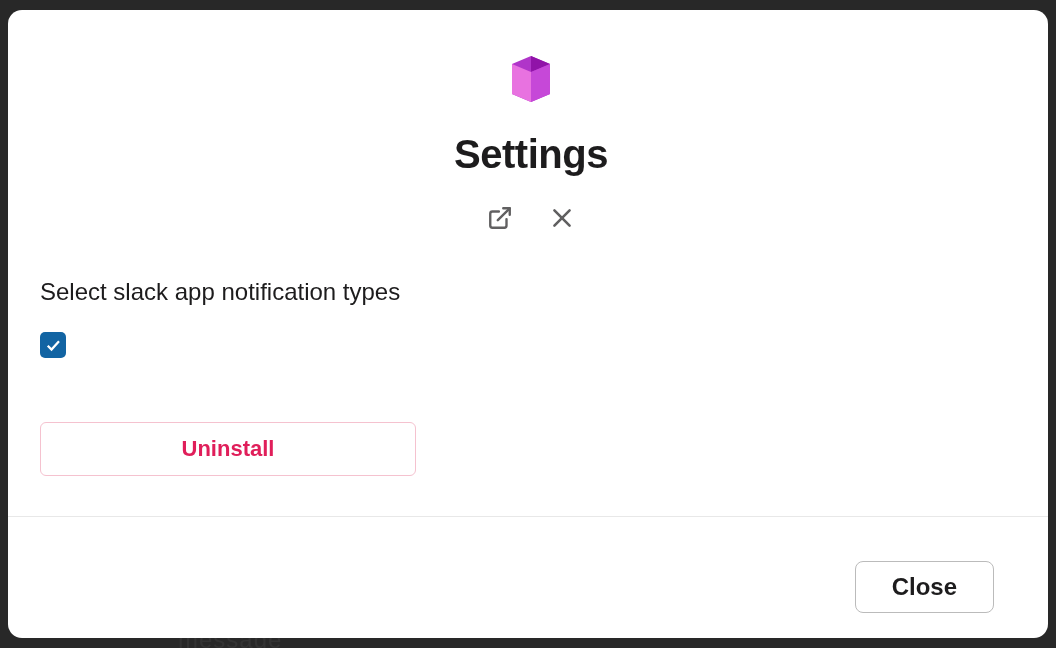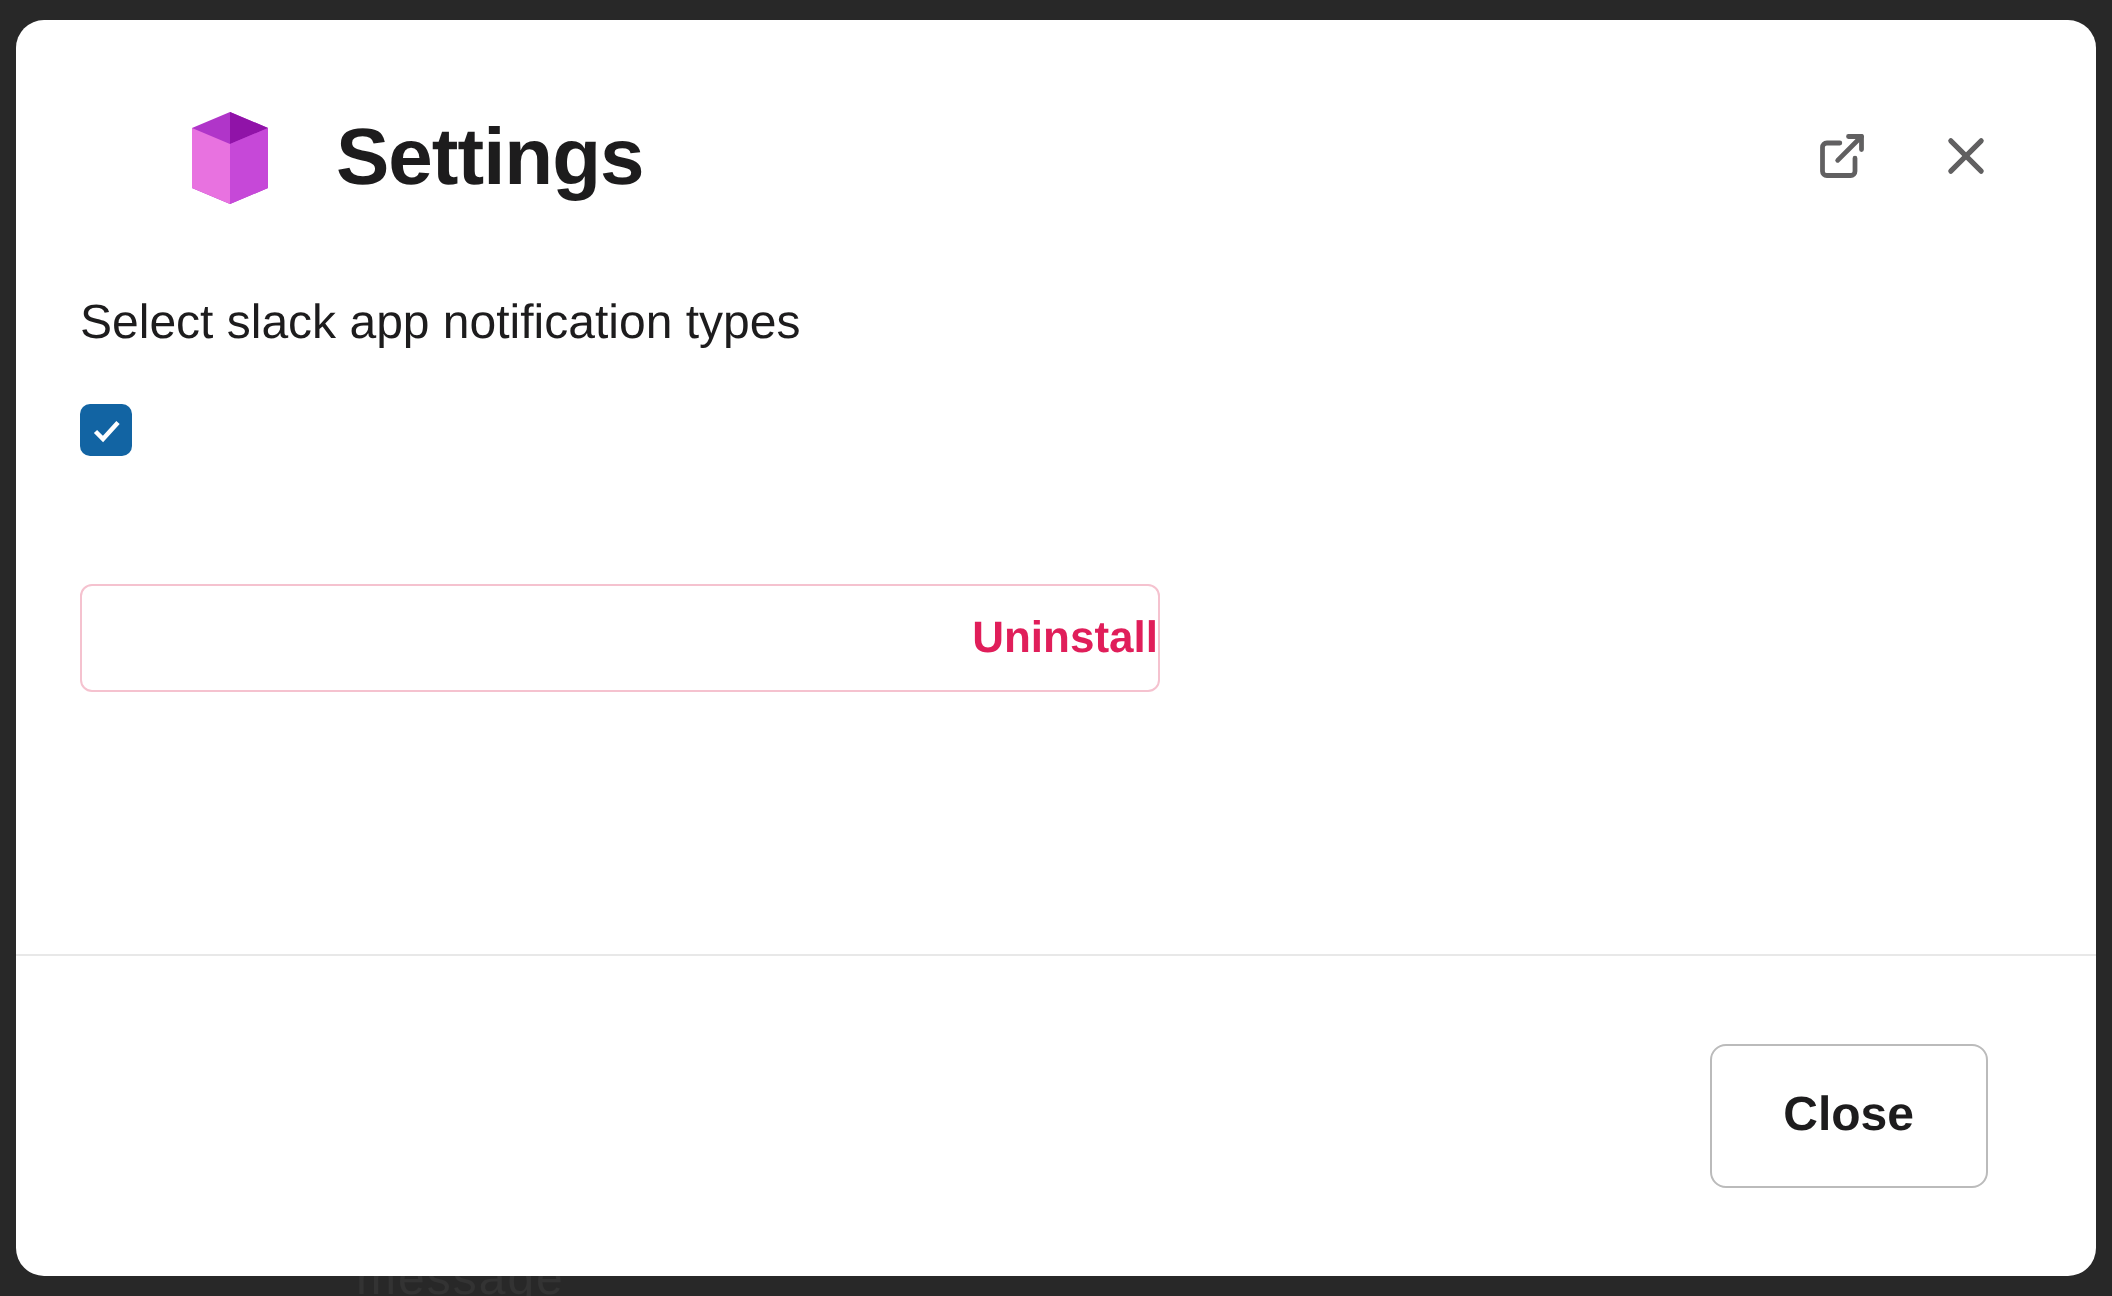--- a/index.html
+++ b/index.html
@@ -32,22 +32,23 @@
       background: #fff;
       border-radius: 14px;
       display: flex;
       flex-direction: column;
       overflow: hidden;
     }
     
     .modal-header {
       display: flex;
       align-items: center;
-      padding: 40px 48px 20px 78px;
+      padding: 40px 48px 20px 54px;
       gap: 24px;
+      flex-direction: column;
     }
     
     .app-icon {
       width: 58px;
       height: 58px;
       position: relative;
       flex-shrink: 0;
     }
     
     .app-icon svg {
@@ -124,41 +125,40 @@
       fill: none;
     }
     
     .checkbox-label {
       font-size: 24px;
       color: #1d1c1d;
     }
     
     .uninstall-btn {
       margin-top: 36px;
-      width: 540px;
+      width: 376px;
       height: 54px;
       background: #fff;
       border: 1px solid #f5c2cf;
       border-radius: 6px;
       color: #e01e5a;
       font-size: 22px;
       font-weight: 700;
       cursor: pointer;
-      text-align: right;
     }
     
     .modal-footer {
       border-top: 1px solid #e8e8e8;
       padding: 44px 54px;
       display: flex;
       justify-content: flex-end;
     }
     
     .close-btn {
-      height: 72px;
+      height: 52px;
       padding: 0 36px;
       background: #fff;
       border: 1px solid #bbb;
       border-radius: 8px;
       color: #1d1c1d;
       font-size: 24px;
       font-weight: 700;
       cursor: pointer;
     }
     

